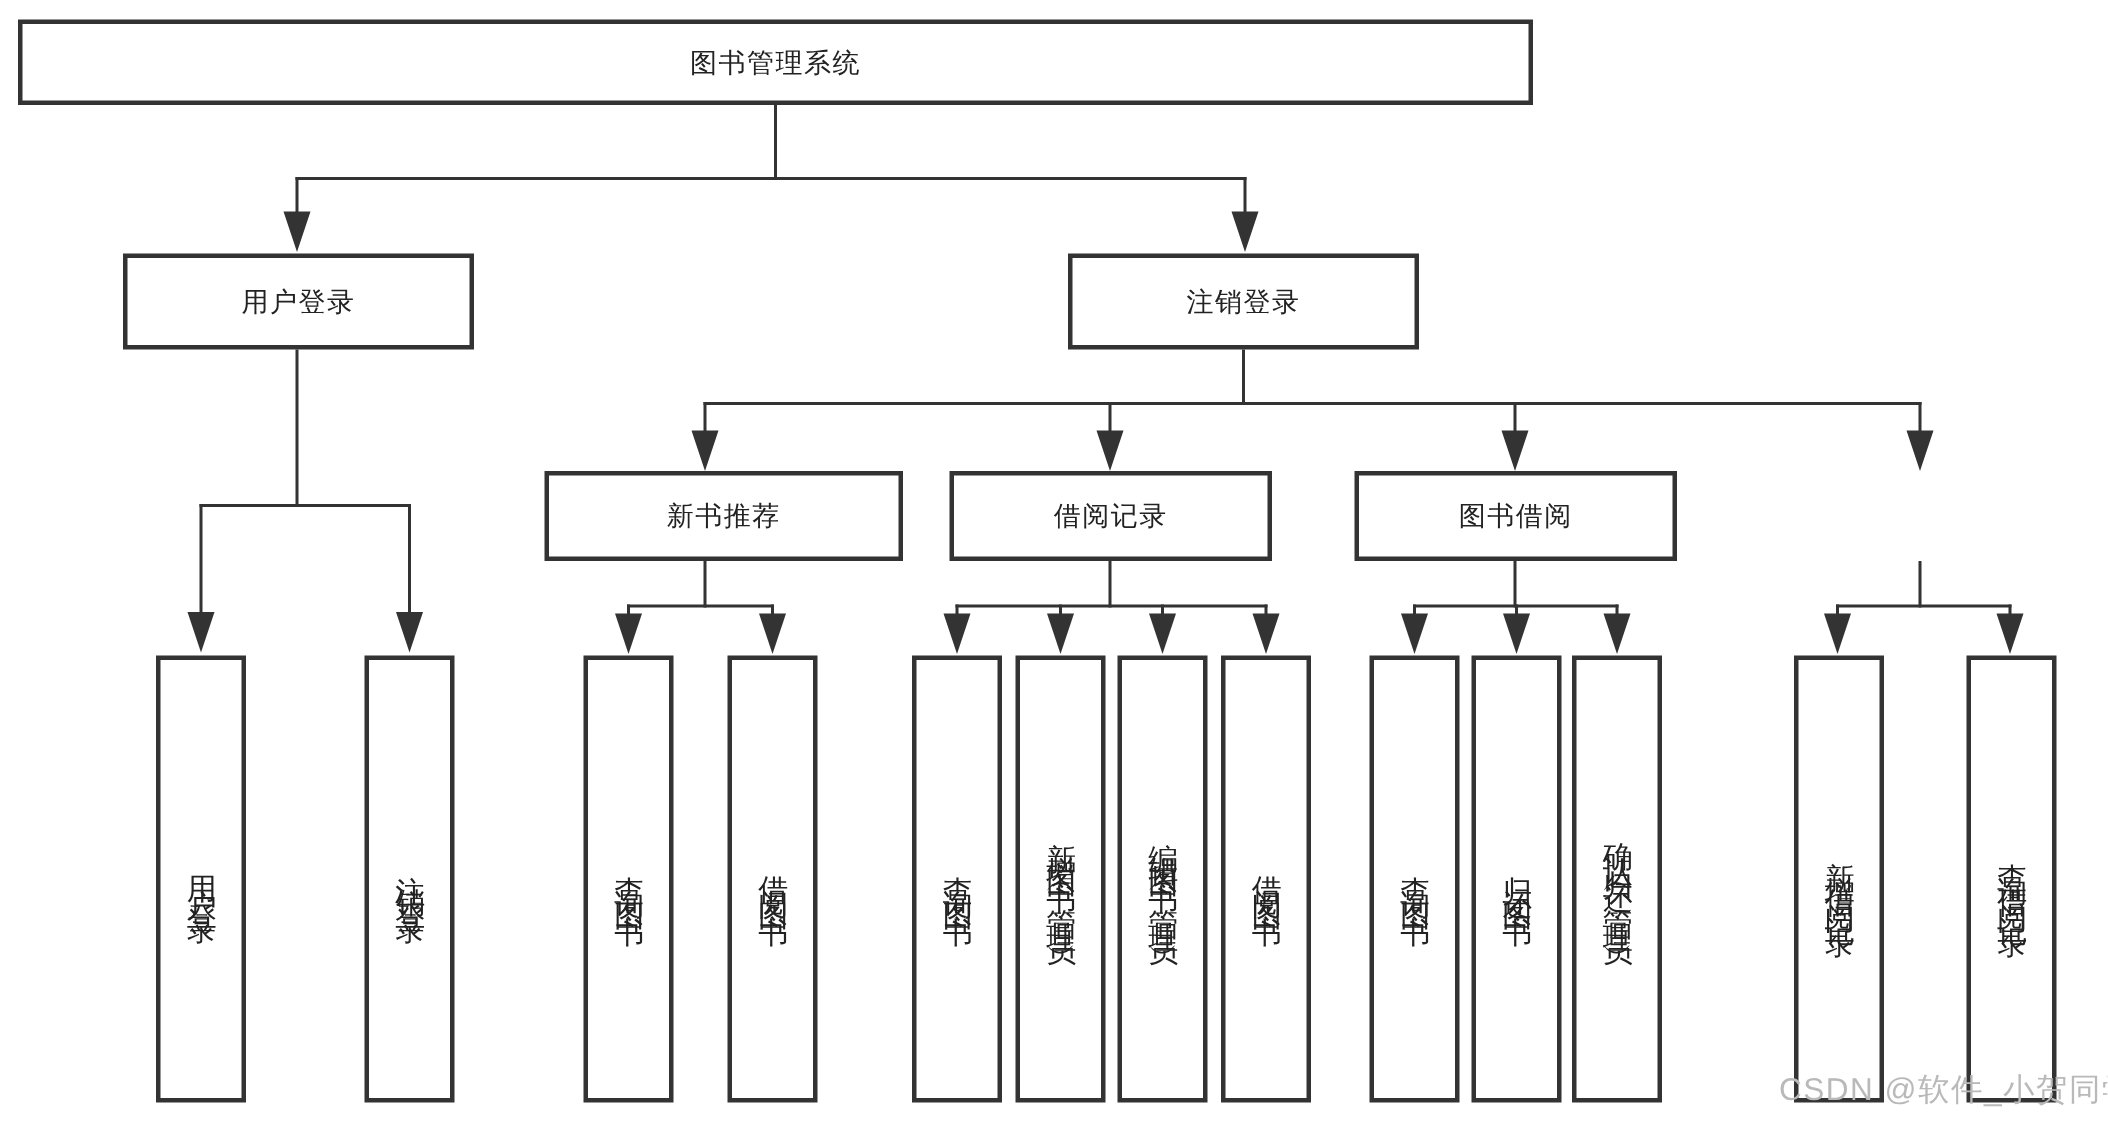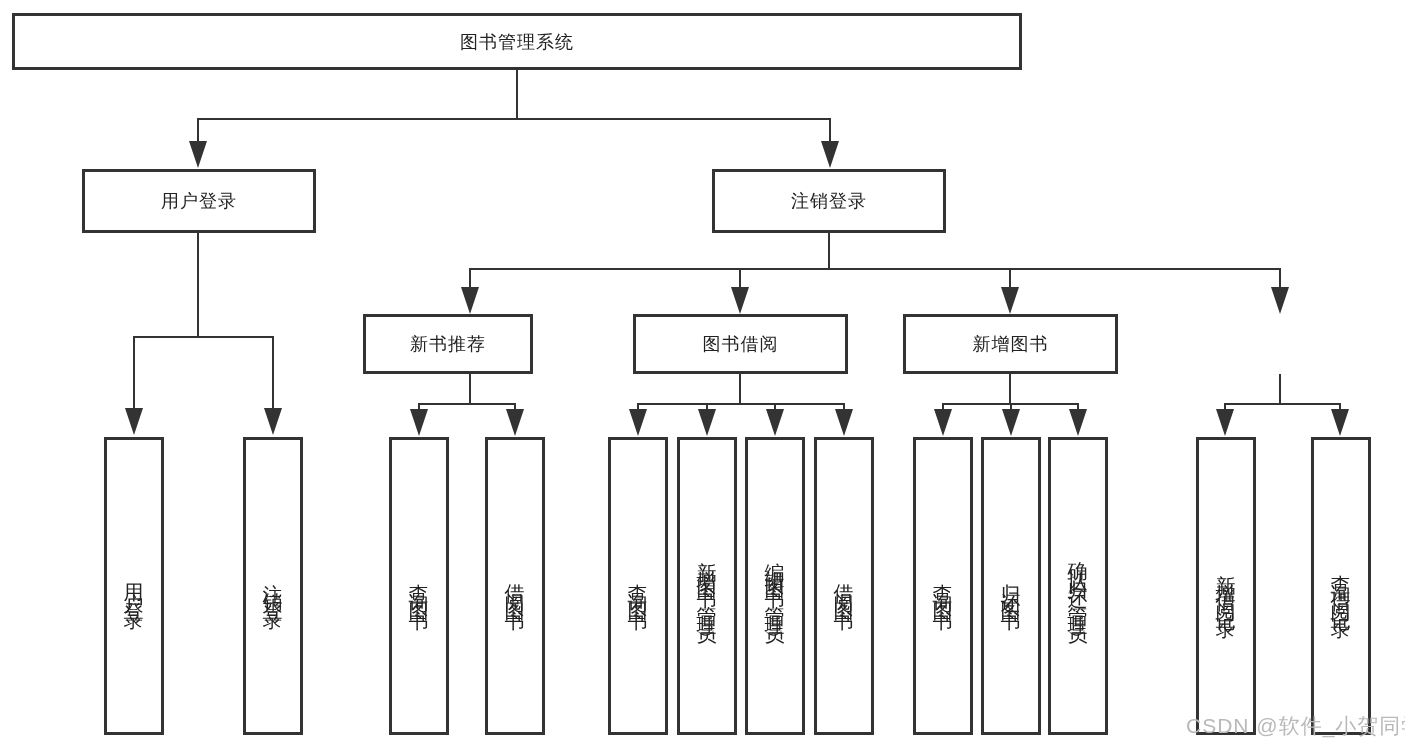--- a/index.html
+++ b/index.html
@@ -84,28 +84,28 @@
   <div class="h" style="left:469px;top:268px;width:812px"></div>
   <div class="v" style="left:469px;top:268px;height:22px"></div>
   <div class="arr" style="left:461px;top:287px"></div>
   <div class="v" style="left:739px;top:268px;height:22px"></div>
   <div class="arr" style="left:731px;top:287px"></div>
   <div class="v" style="left:1009px;top:268px;height:22px"></div>
   <div class="arr" style="left:1001px;top:287px"></div>
   <div class="v" style="left:1279px;top:268px;height:22px"></div>
   <div class="arr" style="left:1271px;top:287px"></div>
 
-  <div class="box hbox" style="left:363px;top:314px;width:170px;height:60px">
+  <div class="box hbox" style="left:363px;top:314px;width:239px;height:60px">
     <span>新书推荐</span>
   </div>
   <div class="box hbox" style="left:633px;top:314px;width:215px;height:60px">
-    <span>图书借阅</span>
+    <span>借阅记录</span>
   </div>
   <div class="box hbox" style="left:903px;top:314px;width:215px;height:60px">
-    <span>新增图书</span>
+    <span>图书借阅</span>
   </div>
 
   <div class="v" style="left:469px;top:374px;height:31px"></div>
   <div class="h" style="left:418px;top:403px;width:98px"></div>
   <div class="v" style="left:418px;top:403px;height:8px"></div>
   <div class="arr" style="left:410px;top:409px"></div>
   <div class="v" style="left:514px;top:403px;height:8px"></div>
   <div class="arr" style="left:506px;top:409px"></div>
 
   <div class="v" style="left:739px;top:374px;height:31px"></div>

